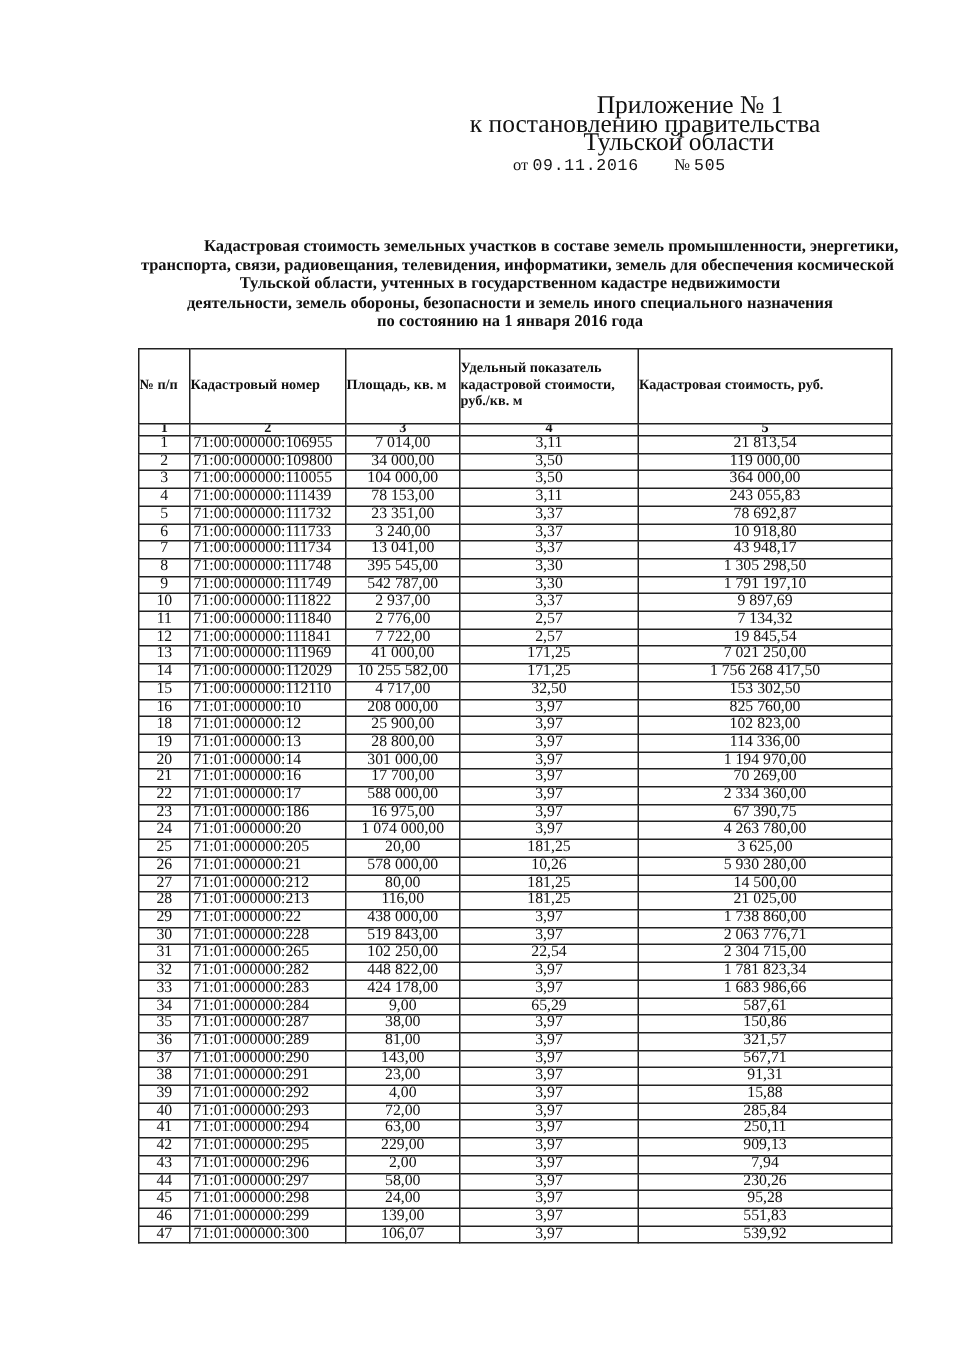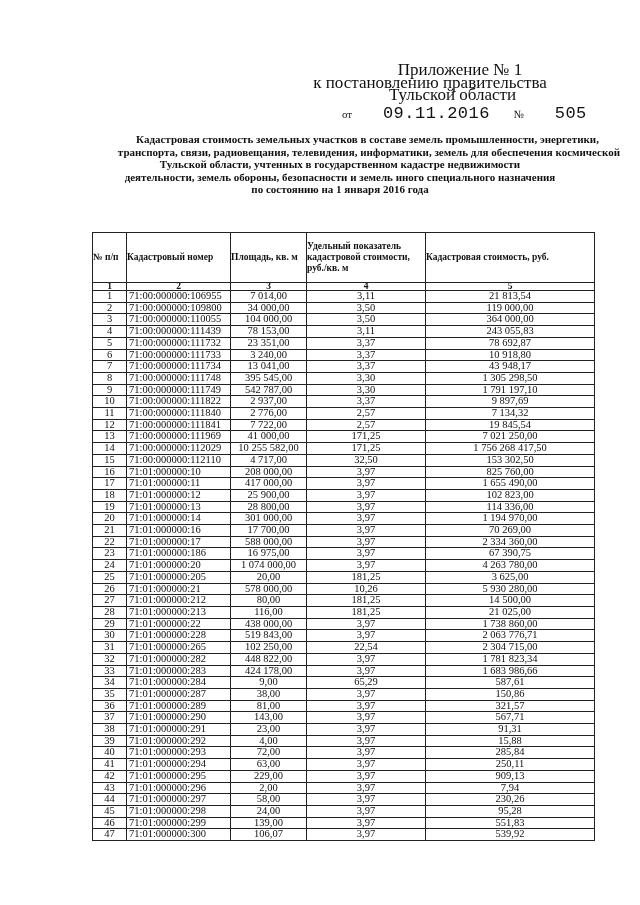--- a/index.html
+++ b/index.html
@@ -2,25 +2,25 @@
 <html><head>
   <meta charset="utf-8">
   <style>
     html, body { margin: 0; padding: 0; background: #ffffff; }
     body { width: 640px; height: 905px; position: relative; overflow: hidden; color: #111; font-family: "Liberation Serif", serif; }
     .appendix { position: absolute; left: 300px; top: 64px; width: 260px; text-align: center; font-size: 17px; line-height: 12.5px; }
     .appendix .line { display: block; }
     .appendix .l1 { padding-left: 60px; }
     .appendix .l3 { padding-left: 45px; text-align: center; }
     .date-line { position: absolute; left: 342px; top: 104px; font-size: 11px; white-space: nowrap; }
-    .date-line .mono { font-family: "Liberation Mono", monospace; font-size: 17px; letter-spacing: 0.5px; margin-left: 28px; }
+    .date-line .mono { font-family: "Liberation Mono", monospace; font-size: 11px; letter-spacing: 0.5px; }
     .date-line .gap { display: inline-block; width: 18px; }
-    .title { position: absolute; left: 60px; top: 133px; width: 560px; text-align: center; font-weight: bold; font-size: 11px; line-height: 12.6px; }
+    .title { position: absolute; left: 60px; top: 158px; width: 560px; text-align: center; font-weight: bold; font-size: 11px; line-height: 12.6px; }
     .title .t1 { padding-left: 55px; }
-    .title .t2 { padding-left: 10px; text-align: right; }
+    .title .t2 { padding-left: 10px; }
     table.cad { position: absolute; left: 92px; top: 232px; border-collapse: collapse; width: 502px; table-layout: fixed; font-size: 10.5px; }
     table.cad td, table.cad th { border: 1px solid #222; padding: 0; line-height: 10.7px; height: 10.7px; overflow: hidden; white-space: nowrap; }
     table.cad th { font-weight: bold; font-size: 9.5px; line-height: 11px; height: 49px; white-space: normal; text-align: left; vertical-align: middle; }
     table.cad tr.colnums td { font-weight: bold; text-align: center; height: 7px; line-height: 7px; font-size: 9.5px; }
     table.cad td.c { text-align: center; }
     table.cad td.l { text-align: left; padding-left: 2px; margin-left: 36px; }
     col.w1 { width: 34px; } col.w2 { width: 104px; } col.w3 { width: 76px; } col.w4 { width: 119px; } col.w5 { width: 169px; }
   </style>
 </head>
 <body>
@@ -178,27 +178,20 @@
         <td class="c">153 302,50</td>
       </tr>
       <tr>
         <td class="c">16</td>
         <td class="l">71:01:000000:10</td>
         <td class="c">208 000,00</td>
         <td class="c">3,97</td>
         <td class="c">825 760,00</td>
       </tr>
       <tr>
-        <td class="c">17</td>
-        <td class="l">71:01:000000:11</td>
-        <td class="c">417 000,00</td>
-        <td class="c">3,97</td>
-        <td class="c">1 655 490,00</td>
-      </tr>
-      <tr>
         <td class="c">18</td>
         <td class="l">71:01:000000:12</td>
         <td class="c">25 900,00</td>
         <td class="c">3,97</td>
         <td class="c">102 823,00</td>
       </tr>
       <tr>
         <td class="c">19</td>
         <td class="l">71:01:000000:13</td>
         <td class="c">28 800,00</td>

